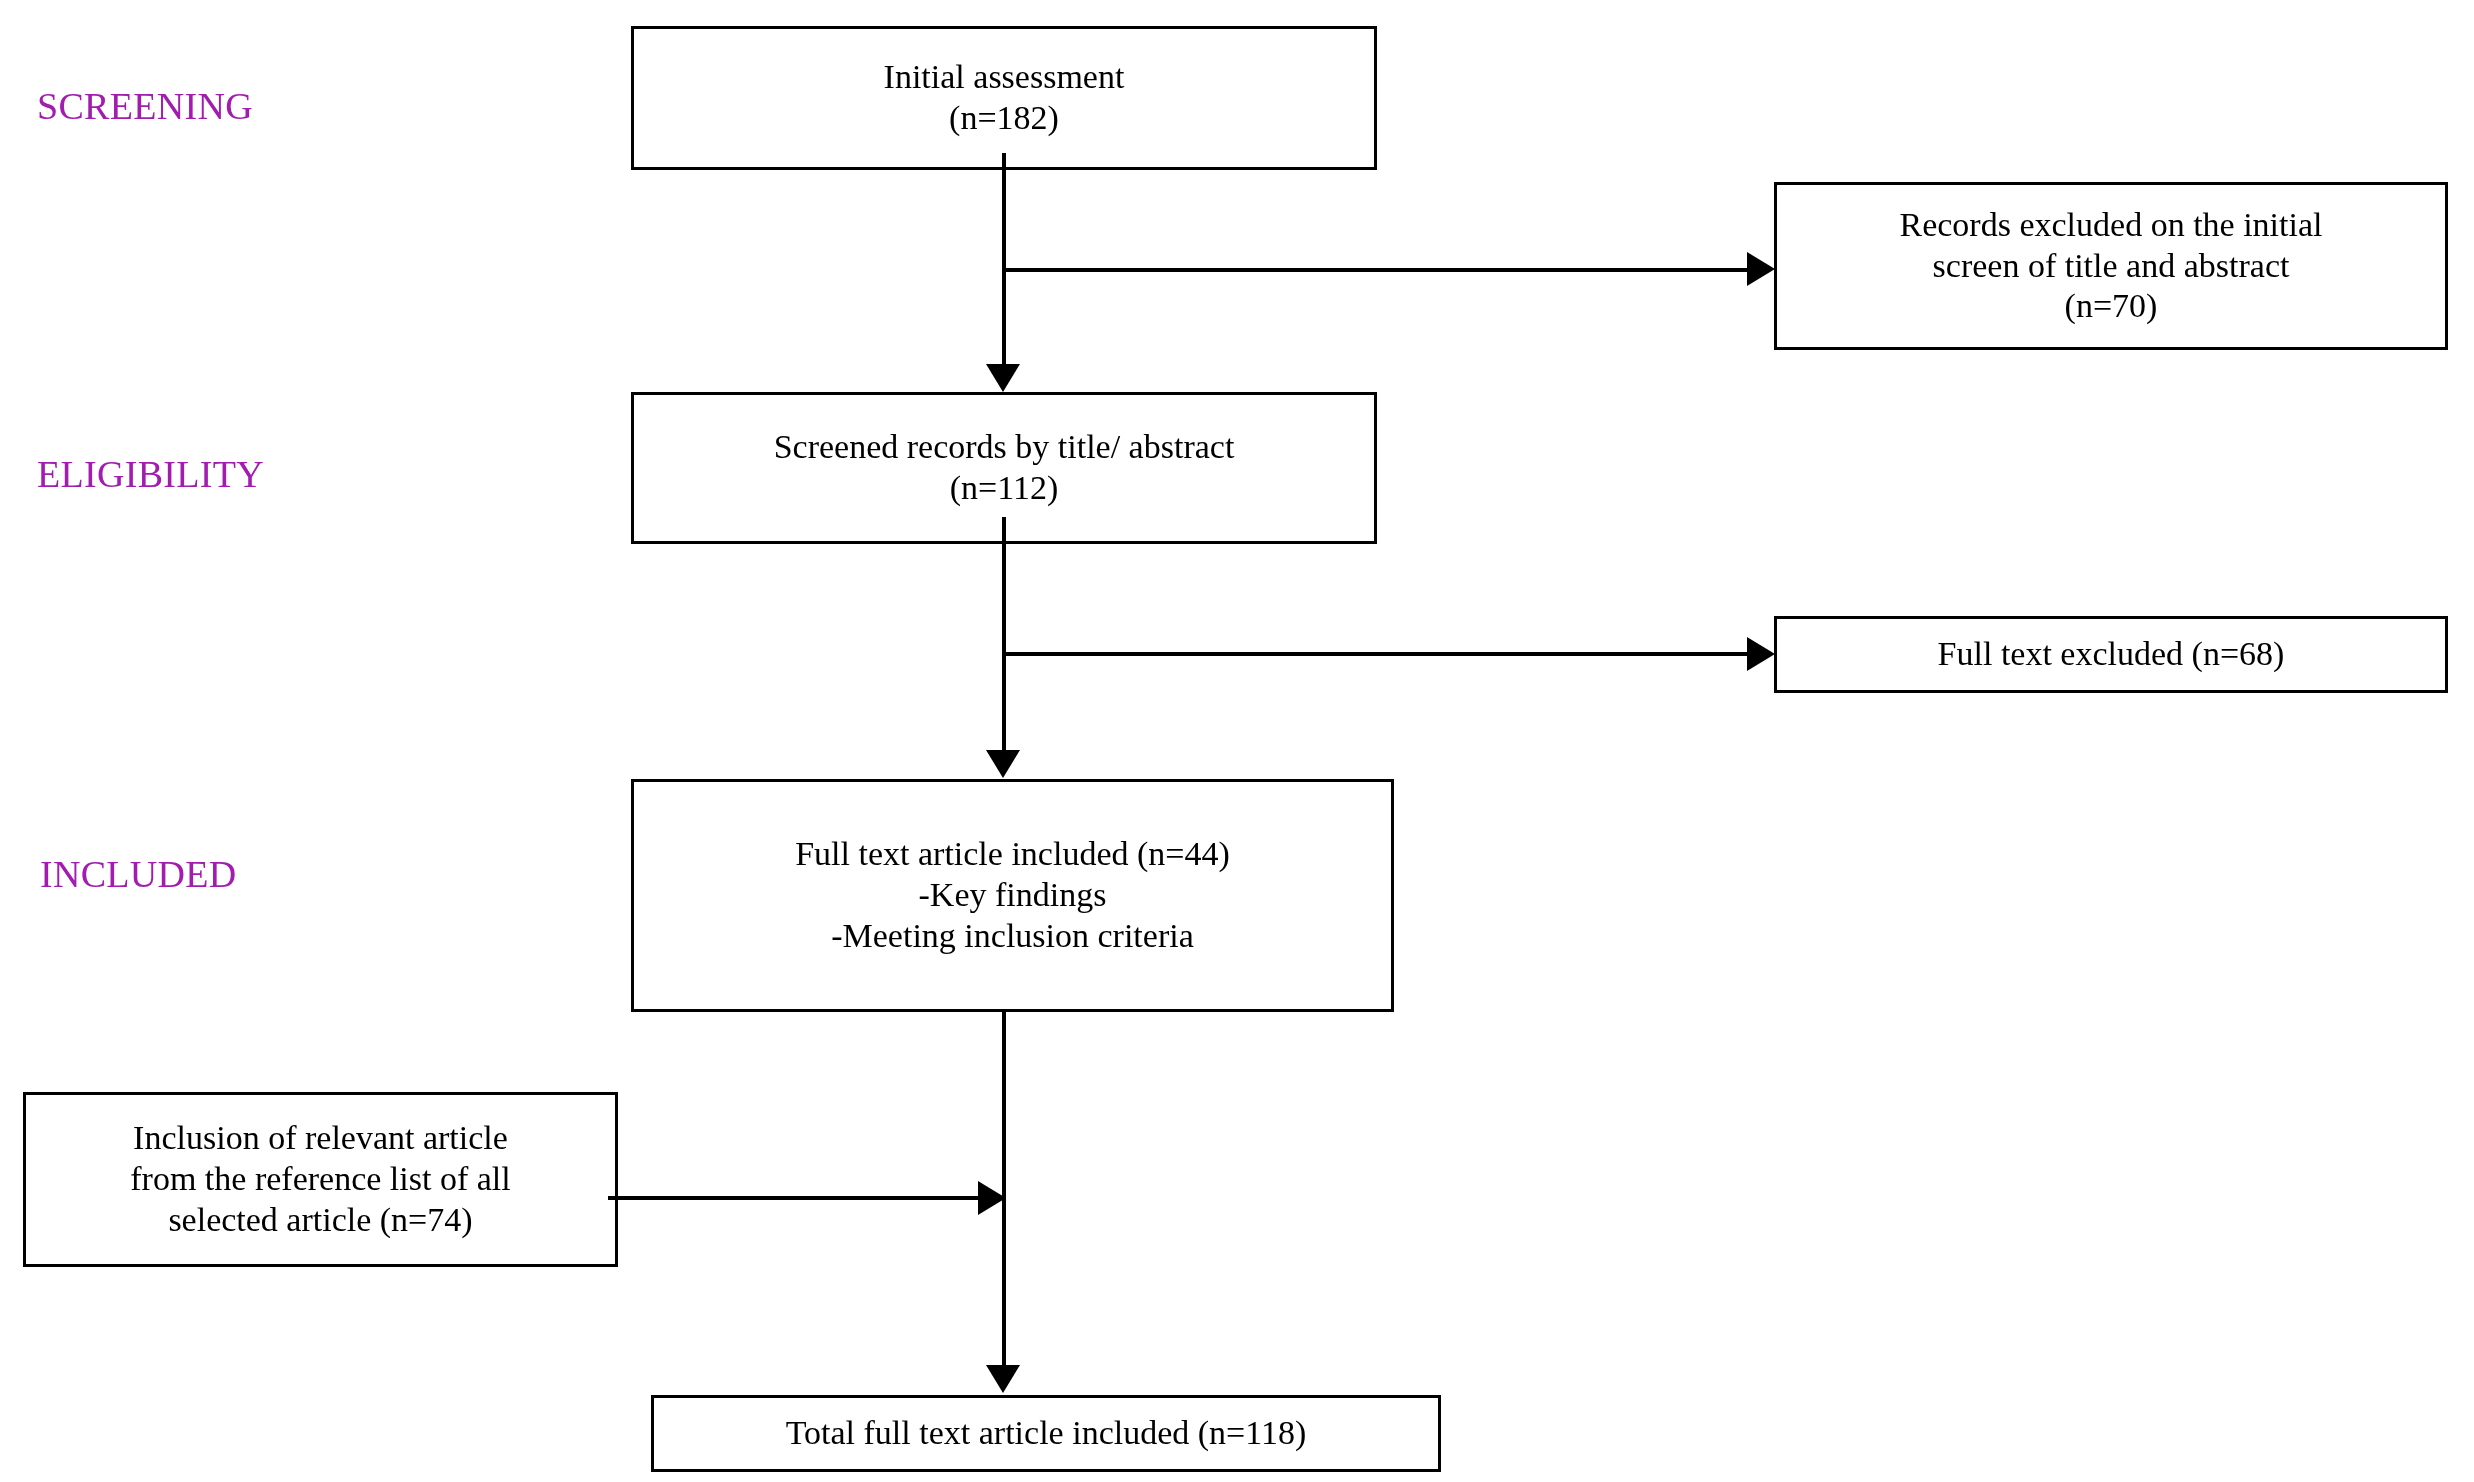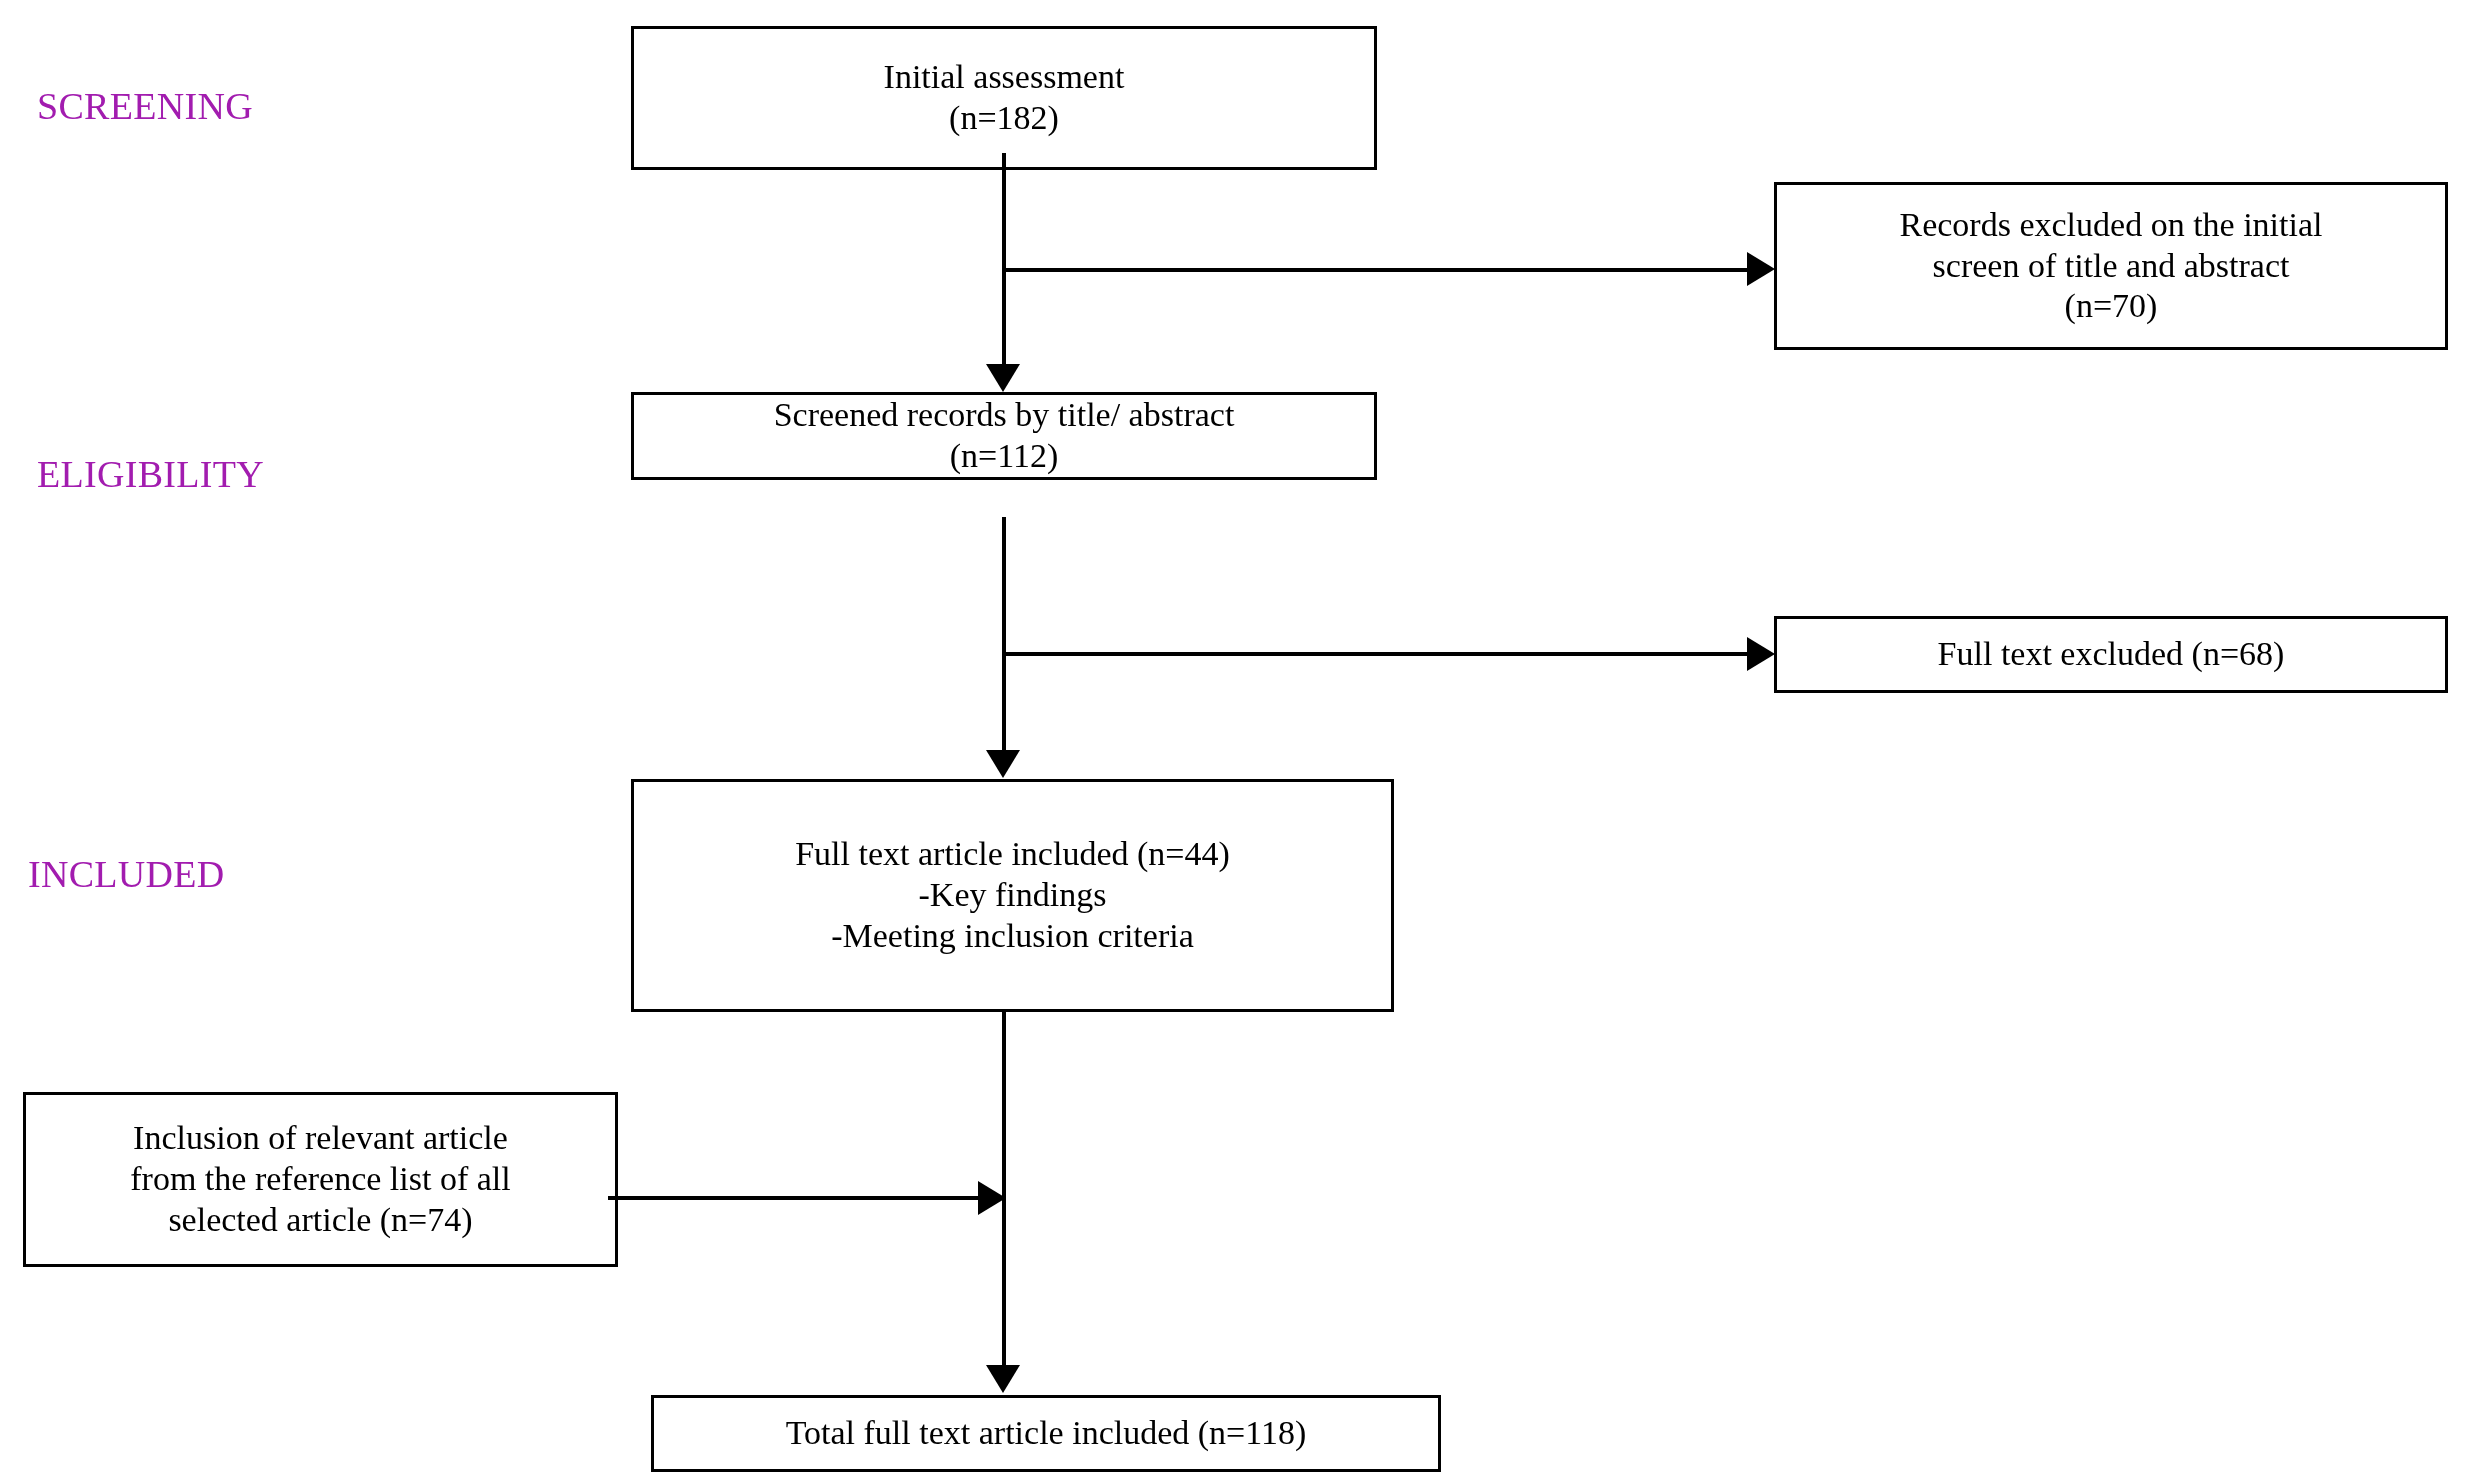--- a/index.html
+++ b/index.html
@@ -69,38 +69,38 @@
 </style>
 </head>
 <body>
 
 <div id="stage">
 
   <div class="stage-label" style="left:37px; top:87px;">SCREENING</div>
 
   <div class="stage-label" style="left:37px; top:455px;">ELIGIBILITY</div>
 
-  <div class="stage-label" style="left:28px; top:855px;">INCLUDED</div>
+  <div class="stage-label" style="left:40px; top:855px;">INCLUDED</div>
 
   <div class="node" style="left:631px; top:26px; width:746px; height:144px;">
     <div class="lines">
       <div>Initial assessment</div>
       <div>(n=182)</div>
     </div>
   </div>
 
   <div class="node" style="left:1774px; top:182px; width:674px; height:168px;">
     <div class="lines">
       <div>Records excluded on the initial</div>
       <div>screen of title and abstract</div>
       <div>(n=70)</div>
     </div>
   </div>
 
-  <div class="node" style="left:631px; top:392px; width:746px; height:88px;">
+  <div class="node" style="left:631px; top:392px; width:746px; height:152px;">
     <div class="lines">
       <div>Screened records by title/ abstract</div>
       <div>(n=112)</div>
     </div>
   </div>
 
   <div class="node" style="left:1774px; top:616px; width:674px; height:77px;">
     <div class="lines">
       <div>Full text excluded (n=68)</div>
     </div>

